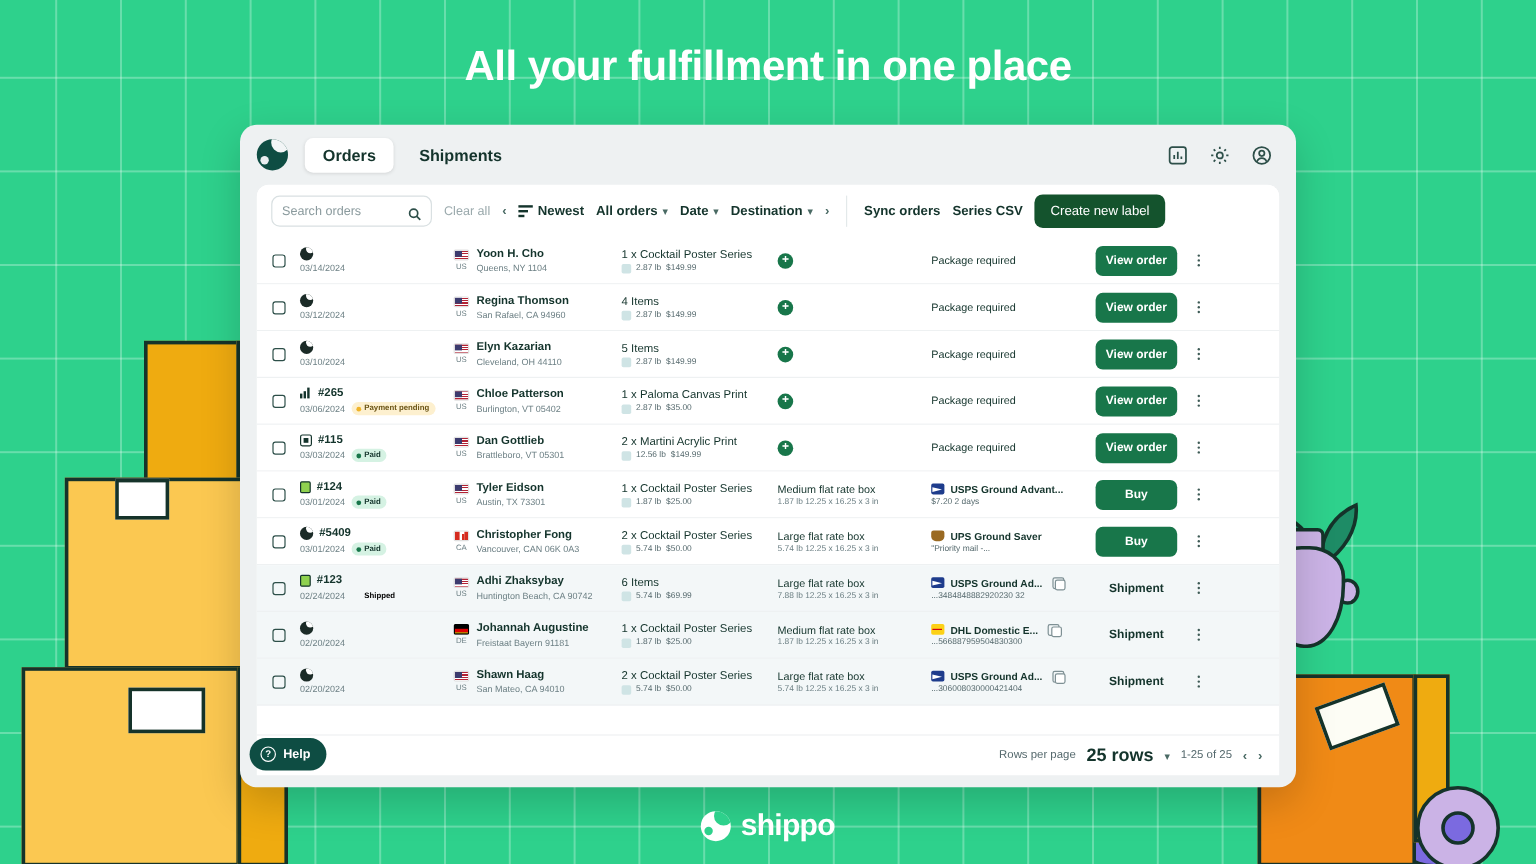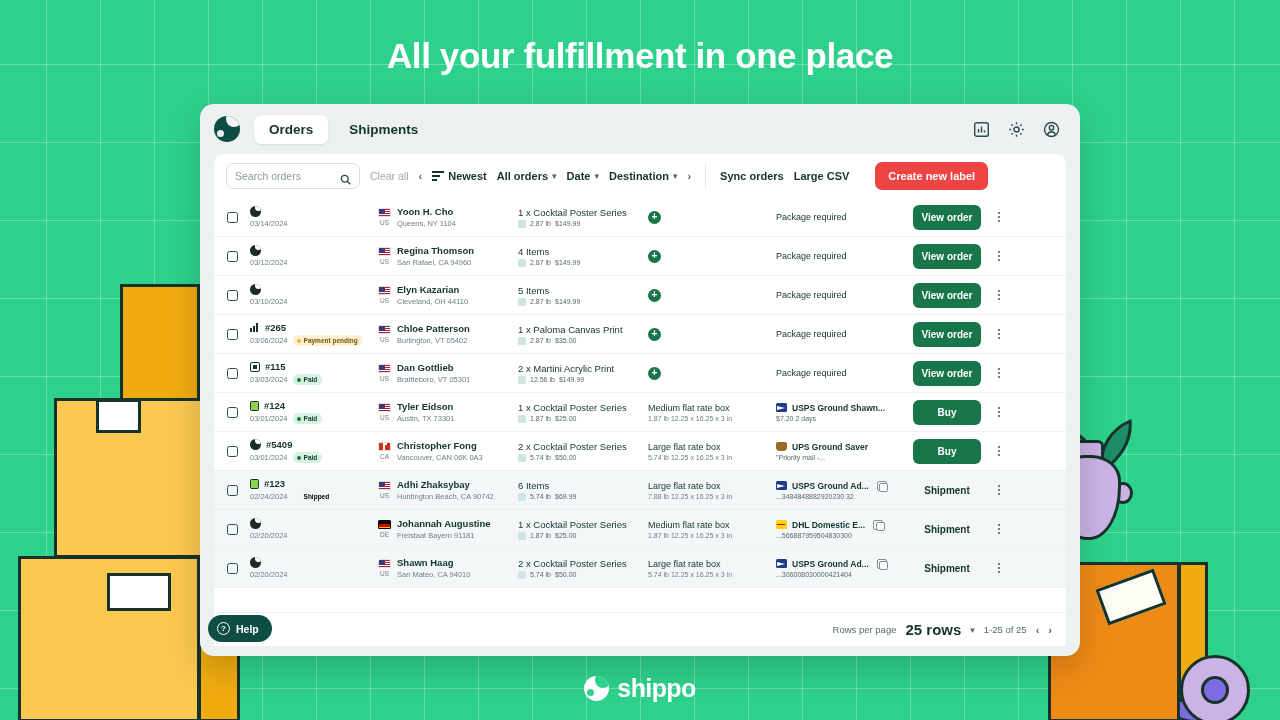--- a/index.html
+++ b/index.html
@@ -95,22 +95,22 @@
   .filt { display: flex; align-items: center; gap: 4px; font-size: 11px; font-weight: bold;
     color: #14342c; cursor: pointer; }
   .filt .cd { font-size: 9px; font-weight: normal; color: #4a6a64; }
   .sort-ic { width: 12px; height: 10px; display: flex; flex-direction: column;
     justify-content: space-between; }
   .sort-ic i { height: 1.6px; background: #14342c; display: block; }
   .sort-ic i:nth-child(1) { width: 12px; } .sort-ic i:nth-child(2) { width: 8px; }
   .sort-ic i:nth-child(3) { width: 5px; }
   .tb-div { width: 1px; height: 26px; background: #e3e9ea; margin: 0 4px; }
   .tb-link { font-size: 11px; font-weight: bold; color: #14342c; cursor: pointer; }
-  .btn-primary { background: #ef4444; color: #fff; font-size: 11px; font-weight: bold;
-    padding: 8px 13px; border-radius: 7px; cursor: pointer; margin-left: 16px; }
+  .btn-primary { background: #14532d; color: #fff; font-size: 11px; font-weight: normal;
+    padding: 8px 13px; border-radius: 7px; cursor: pointer; }
   
   .thead { display: flex; align-items: center; height: 19px; background: #f4f7f7;
     font-size: 7.5px; font-weight: bold; color: #8a9a9d; letter-spacing: 0.5px; }
   .row { display: flex; align-items: center; height: 39px; border-bottom: 1px solid #eef1f2;
     background: #fff; }
   .row.alt { background: #f3f7f8; }
   .c-chk { width: 36px; display: flex; justify-content: center; flex: 0 0 auto; }
   .cbx { width: 11px; height: 11px; border: 1.4px solid #2d4f49; border-radius: 2.5px; }
   .c-order { width: 128px; flex: 0 0 auto; }
   .c-cust { width: 140px; flex: 0 0 auto; display: flex; gap: 6px; align-items: center; }
@@ -273,21 +273,21 @@
         <span>Date</span>
         <span class="cd">▾</span>
       </div>
       <div class="filt">
         <span>Destination</span>
         <span class="cd">▾</span>
       </div>
       <div class="chev">›</div>
       <div class="tb-div"></div>
       <div class="tb-link">Sync orders</div>
-      <div class="tb-link">Large CSV</div>
+      <div class="tb-link">Series CSV</div>
       <div class="btn-primary">Create new label</div>
     </div>
 
 
     <div id="rows">
         <div class="row">
           <div class="c-chk">
             <div class="cbx"></div>
           </div>
           <div class="c-order">
@@ -587,21 +587,21 @@
           <div class="c-pkg">
             <div>
               <div class="pkgname">Medium flat rate box</div>
               <div class="pkgdim">1.87 lb   12.25 x 16.25 x 3 in</div>
             </div>
           </div>
           <div class="c-rates">
             <div>
               <div class="ratetop">
                 <span class="carrier c-usps"></span>
-                <span class="ratename">USPS Ground Shawn...</span>
+                <span class="ratename">USPS Ground Advant...</span>
               </div>
               <div class="ratesub">$7.20  2 days</div>
             </div>
           </div>
           <div class="c-act">
             <div class="btn-row">Buy</div>
           </div>
           <div class="c-dots">
             <span class="dots">
               <i></i>

